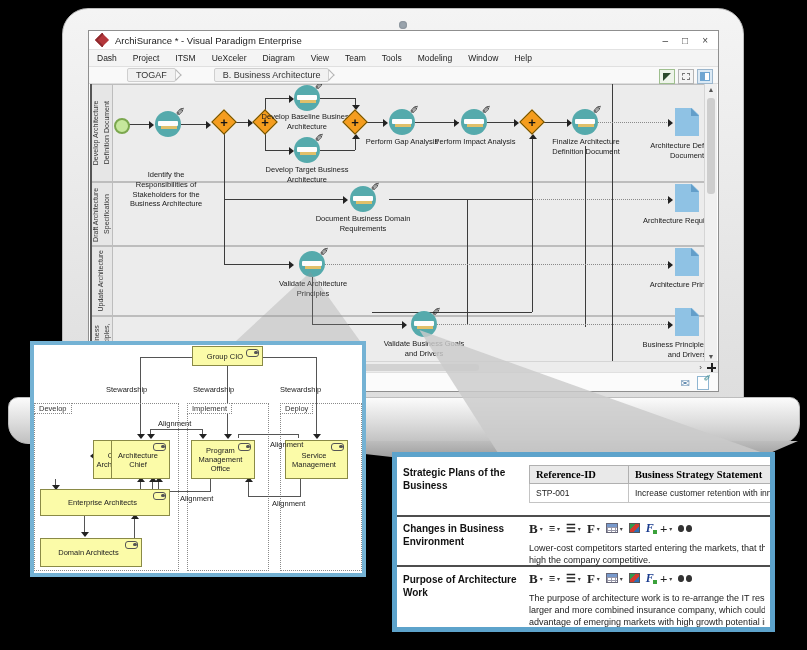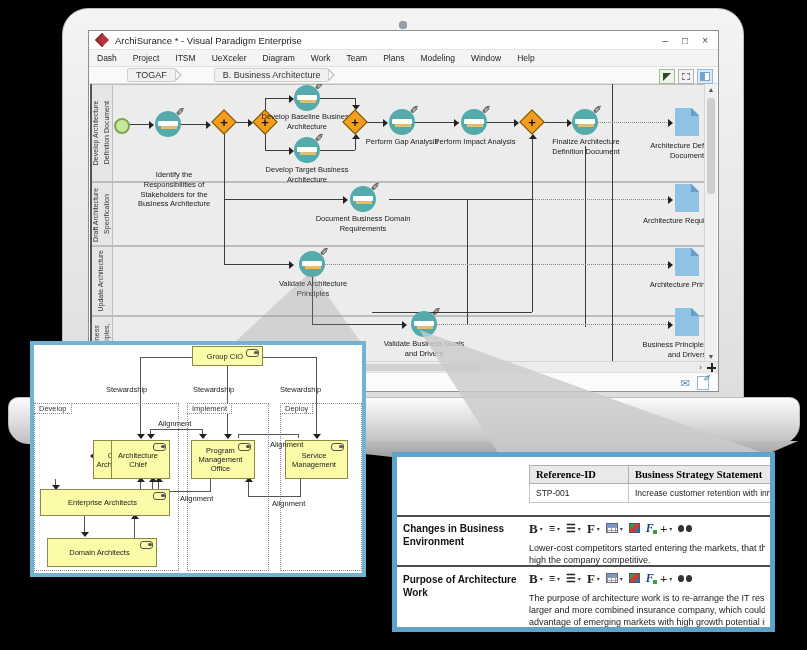--- a/index.html
+++ b/index.html
@@ -151,23 +151,23 @@
       <span>×</span>
     </span>
   </div>
 
   <div class="abs menubar">
     <span>Dash</span>
     <span>Project</span>
     <span>ITSM</span>
     <span>UeXceler</span>
     <span>Diagram</span>
-    <span>Work</span>
+    <span>View</span>
     <span>Team</span>
-    <span>Plans</span>
+    <span>Tools</span>
     <span>Modeling</span>
     <span>Window</span>
     <span>Help</span>
   </div>
 
   <div class="abs crumbbar">
     <span class="crumb">TOGAF</span>
     <span class="crumb-sep"></span>
     <span class="crumb">B. Business Architecture</span>
     <span class="crumb-sep"></span>
@@ -263,21 +263,21 @@
 
     <div class="dln" style="left:347px;top:240px;width:235px;"></div>
       <div class="ar r" style="left:578px;top:236.5px;"></div>
 
     <div class="evt" style="left:24px;top:34px;"></div>
     <div class="tk" style="left:65px;top:27px;">
         <i class="b1"></i>
         <i class="b2"></i>
         <b class="pn">✎</b>
       </div>
-    <div class="dl" style="left:40px;top:86px;width:88px;">Identify the Responsibilities of Stakeholders for the Business Architecture</div>
+    <div class="dl" style="left:32px;top:86px;width:88px;">Identify the Responsibilities of Stakeholders for the Business Architecture</div>
     <div class="gw" style="left:122px;top:26px;">
         <i class="d"></i>
         <span class="p">+</span>
       </div>
     <div class="gw" style="left:163px;top:26px;">
         <i class="d"></i>
         <span class="p">+</span>
       </div>
     <div class="tk" style="left:204px;top:1px;">
         <i class="b1"></i>
@@ -456,28 +456,29 @@
       <i class="ri"></i>
     </div>
   <div class="on" style="left:251px;top:95px;width:63px;height:39px;">
     <span>Service Management</span>
       <i class="ri"></i>
     </div>
   <div class="on" style="left:6px;top:144px;width:130px;height:27px;">
     <span>Enterprise Architects</span>
       <i class="ri"></i>
     </div>
-  <div class="on" style="left:6px;top:193px;width:110px;height:29px;margin-left:7px;">
+  <div class="on" style="left:6px;top:193px;width:102px;height:29px;">
     <span>Domain Architects</span>
       <i class="ri"></i>
     </div>
 </div>
 
 <div class="abs panel2">
 
+  <div class="p2lbl" style="top:10px;">Strategic Plans of the Business</div>
   <table class="stable">
     <tbody>
         <tr>
       <th style="min-width:86px;">Reference-ID</th>
       <th style="min-width:190px;">Business Strategy Statement</th>
     </tr>
     <tr>
       <td>STP-001</td>
       <td>Increase customer retention with innova</td>
     </tr>

